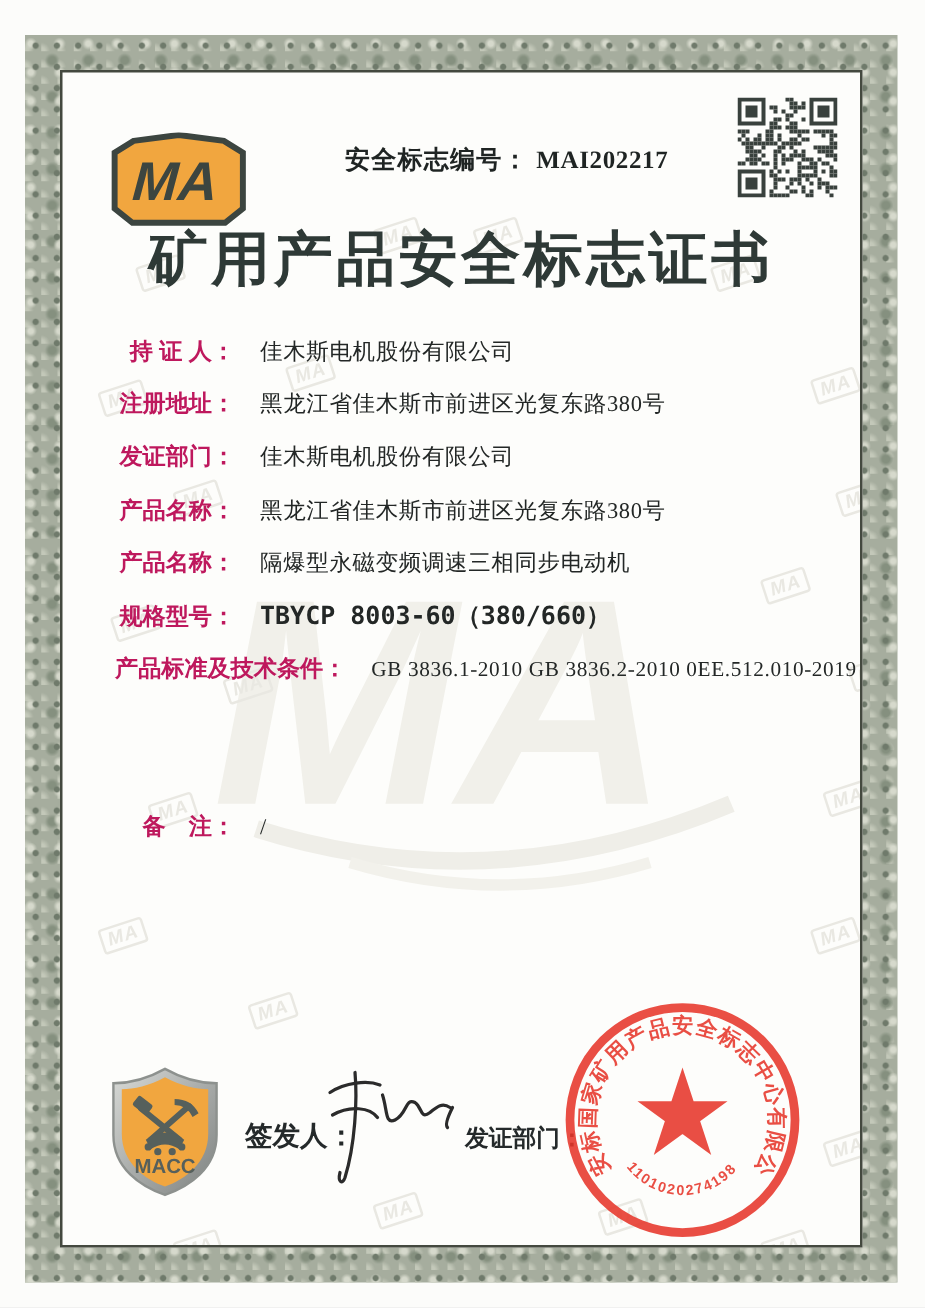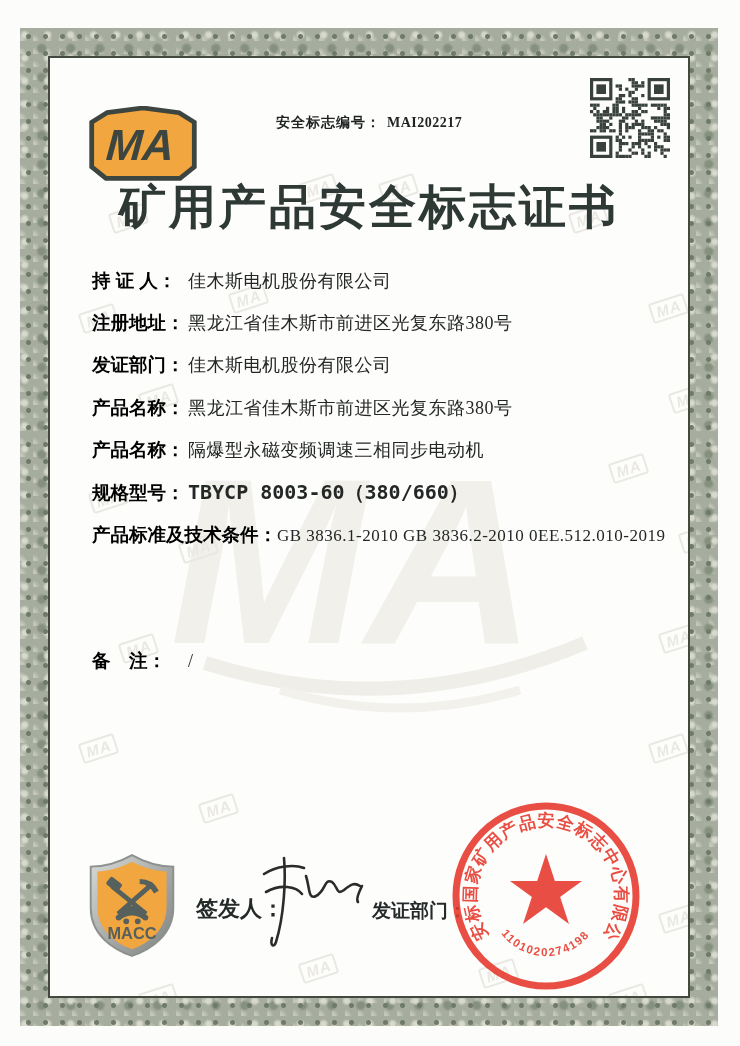--- a/index.html
+++ b/index.html
@@ -18,35 +18,35 @@
          border:2px solid #44493f;}
   
   .wm-layer{position:absolute;inset:0;overflow:hidden;z-index:0;}
   .wm{position:absolute;font-weight:bold;font-style:italic;font-size:15px;color:#e9e8e2;
       border:2px solid #e9e8e2;border-radius:3px;padding:0 4px;transform:rotate(-18deg);
       letter-spacing:1px;}
   .wm-big{position:absolute;left:110px;top:350px;width:470px;height:310px;}
   .content{position:absolute;inset:0;z-index:1;}
   
   .logo-ma{position:absolute;left:36px;top:48px;width:114px;height:78px;}
-  .certno{position:absolute;left:226px;top:56px;font-size:14px;font-weight:bold;
+  .certno{position:absolute;left:226px;top:56px;font-size:20px;font-weight:bold;
           letter-spacing:1px;color:#1f2423;white-space:nowrap;}
   .certno .num{font-family:"Liberation Serif",serif;font-weight:bold;letter-spacing:.5px;
           margin-left:6px;}
   .qr{position:absolute;right:18px;top:20px;width:80px;height:80px;}
   .title{position:absolute;left:0;right:0;top:118px;text-align:center;
          font-family:"Liberation Serif","DejaVu Serif",serif;font-weight:900;
          font-size:47px;color:#2e3936;letter-spacing:3px;white-space:nowrap;}
   
   .row{position:absolute;left:42px;right:16px;white-space:nowrap;}
-  .lab{display:inline-block;font-weight:bold;font-size:18.5px;color:#000000;
-       vertical-align:baseline;}
+  .lab{display:inline-block;font-weight:bold;font-size:18.5px;color:#be185d;
+       vertical-align:baseline;text-align:right;}
   .lab-std{min-width:96px;}
   .val{font-family:"Liberation Serif","DejaVu Serif",serif;font-size:18px;color:#232726;
-       margin-left:0;letter-spacing:.5px;}
+       margin-left:20px;letter-spacing:.5px;}
   .pair2{position:absolute;left:320px;top:0;}
   
   .statement{position:absolute;left:30px;right:24px;top:650px;
              font-family:"Liberation Serif","DejaVu Serif",serif;font-size:17.5px;
              line-height:1.56;text-align:justify;text-indent:2em;color:#1e2322;
              letter-spacing:.3px;}
   
   .shield{position:absolute;left:34px;top:794px;width:96px;height:108px;}
   .signer{position:absolute;left:146px;top:836px;font-size:22px;font-weight:bold;}
   .signature{position:absolute;left:196px;top:772px;width:140px;height:130px;}

